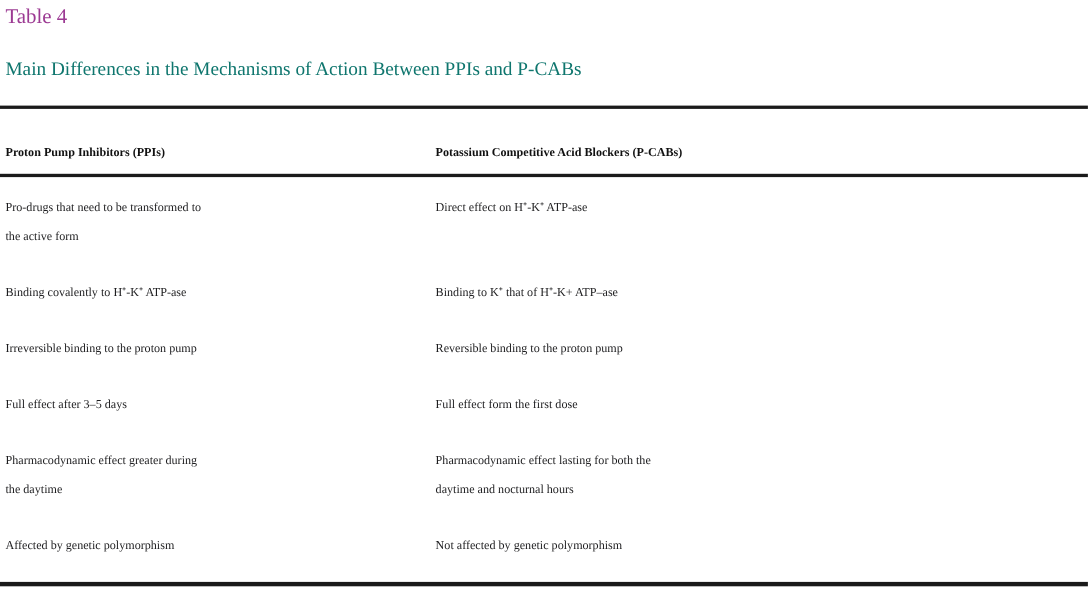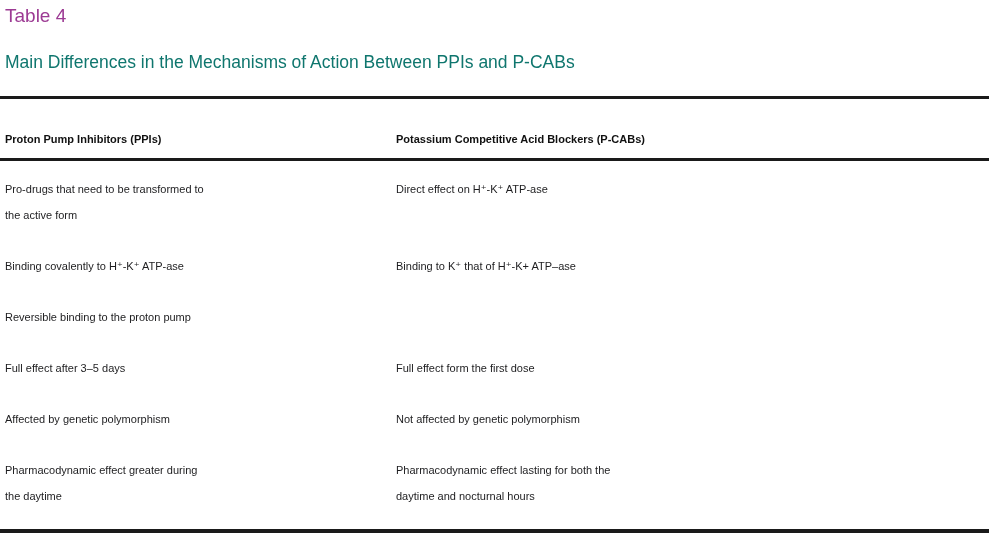--- a/index.html
+++ b/index.html
@@ -12,20 +12,21 @@
     height: 536px;
     overflow: hidden;
     font-family: "Liberation Sans", "DejaVu Sans", sans-serif;
     color: #1d1d1f;
     -webkit-font-smoothing: antialiased;
   }
   .doc {
     width: 858px;
     height: 536px;
     box-sizing: border-box;
+    font-family: Liberation Serif, serif;
   }
   .table-label {
     color: #9c3a93;
     font-size: 19px;
     line-height: 23px;
     padding: 4px 0 0 5px;
   }
   .caption {
     font-size: 17.5px;
     line-height: 22px;
@@ -98,33 +99,34 @@
     <div class="row">
       <div class="cell col1">Pro-drugs that need to be transformed to
 the active form</div>
       <div class="cell col2">Direct effect on H⁺-K⁺ ATP-ase</div>
     </div>
     <div class="row">
       <div class="cell col1">Binding covalently to H⁺-K⁺ ATP-ase</div>
       <div class="cell col2">Binding to K⁺ that of H⁺-K+ ATP–ase</div>
     </div>
     <div class="row">
+      <div class="cell col1">Irreversible binding to the proton pump</div>
       <div class="cell col2">Reversible binding to the proton pump</div>
     </div>
     <div class="row">
       <div class="cell col1">Full effect after 3–5 days</div>
       <div class="cell col2">Full effect form the first dose</div>
     </div>
     <div class="row">
-      <div class="cell col1">Affected by genetic polymorphism</div>
-      <div class="cell col2">Not affected by genetic polymorphism</div>
-    </div>
-    <div class="row">
       <div class="cell col1">Pharmacodynamic effect greater during
 the daytime</div>
       <div class="cell col2">Pharmacodynamic effect lasting for both the
 daytime and nocturnal hours</div>
+    </div>
+    <div class="row">
+      <div class="cell col1">Affected by genetic polymorphism</div>
+      <div class="cell col2">Not affected by genetic polymorphism</div>
     </div>
   </div>
 
   <div class="rule rule-bottom"></div>
 
 </div>
 
 </body></html>

